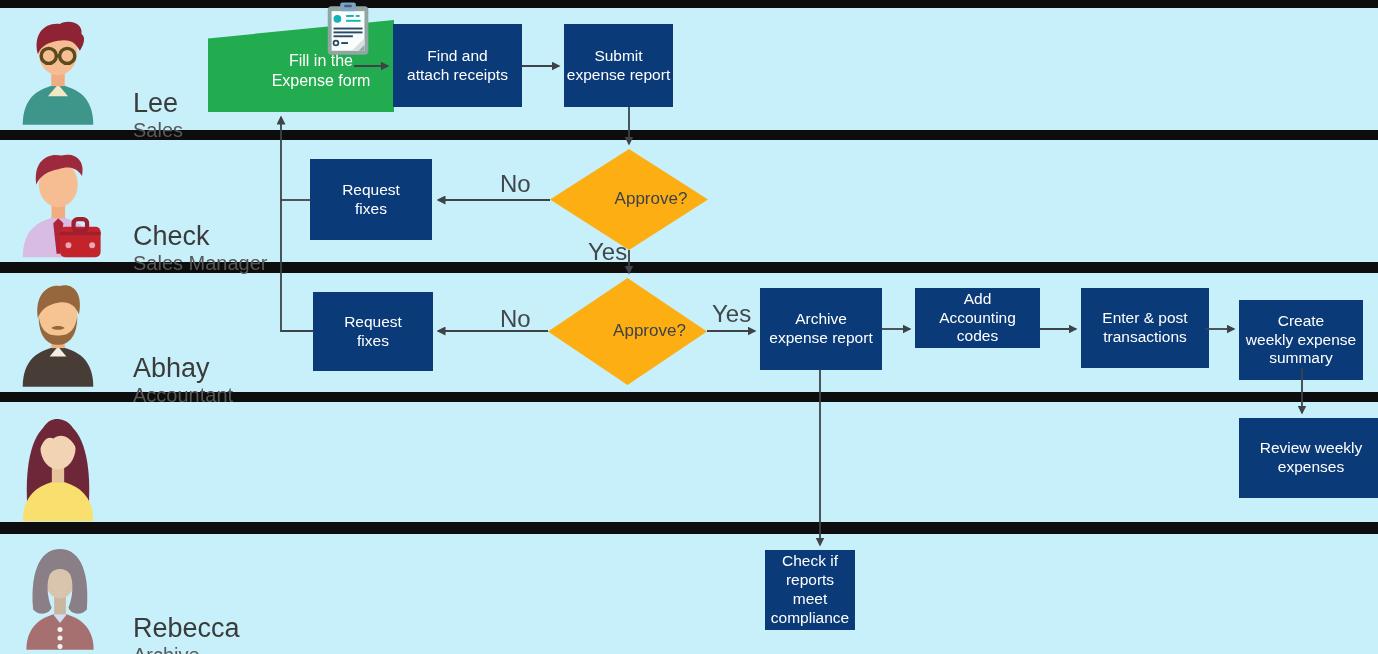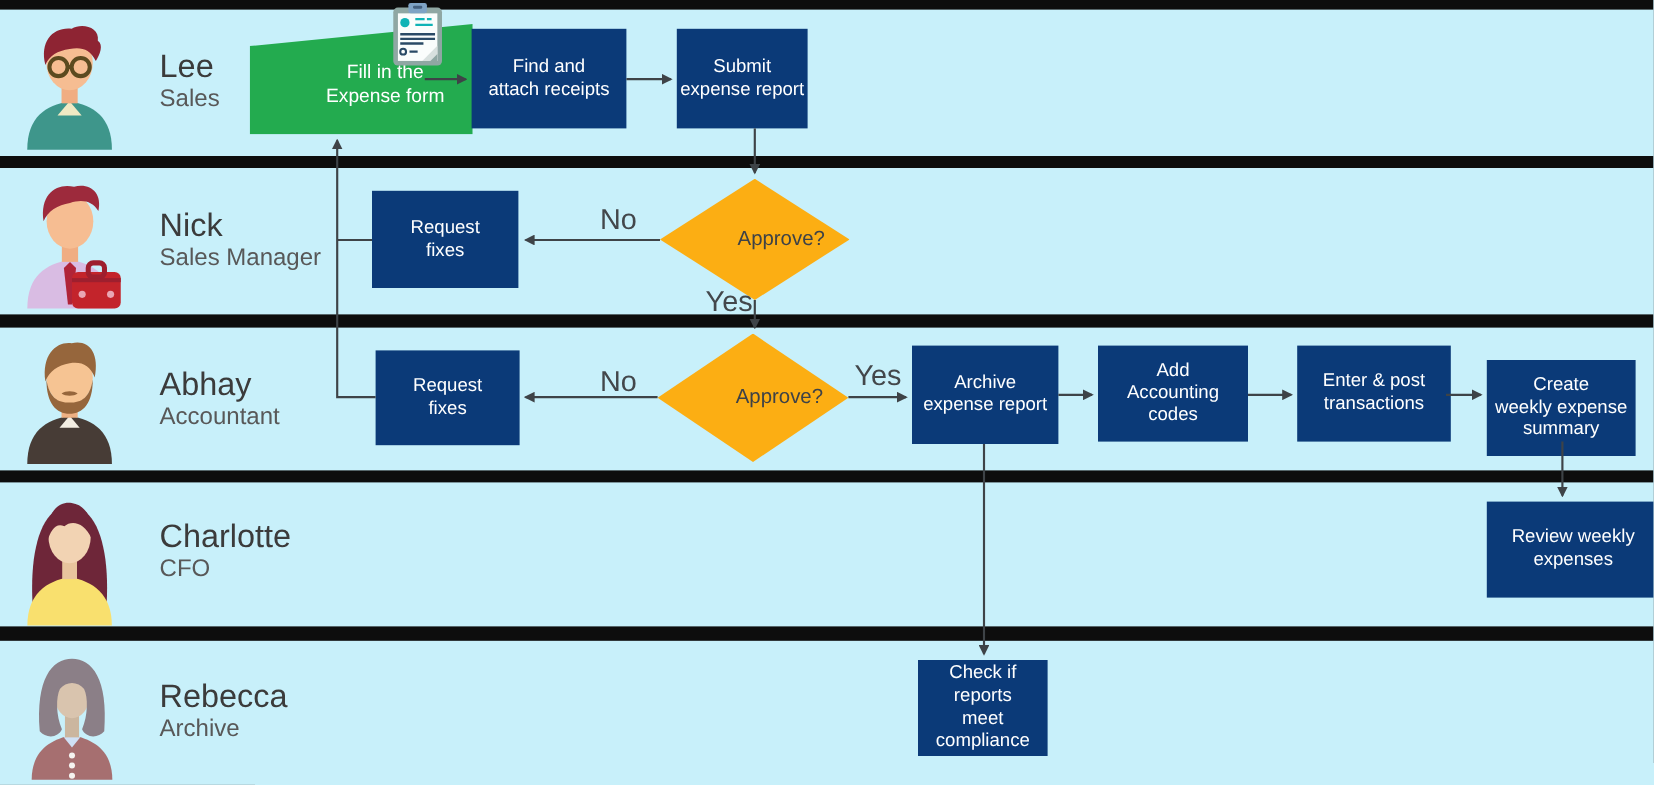--- a/index.html
+++ b/index.html
@@ -3,21 +3,21 @@
 <meta charset="utf-8">
 <style>
   :root{
     --bg:#C8F0FA; --navy:#0B3A78; --green:#23AB4F; --amber:#FCAE13;
     --ink:#3E4347; --divider:#0D0D0D; --white:#FFFFFF;
   }
   html,body{margin:0;padding:0;background:#9fb3ba;}
   body{font-family:"Liberation Sans", sans-serif;}
   .stage{position:relative;width:1378px;height:654px;background:var(--bg);overflow:hidden;}
   .divider{position:absolute;left:0;width:1378px;background:var(--divider);}
-  .actor{position:absolute;left:133px;}
+  .actor{position:absolute;left:133px;margin-top:48px;}
   .actor .name{font-size:27px;color:#3B3B3B;line-height:1.12;}
   .actor .role{font-size:20px;color:#585858;line-height:1.2;}
   .avatar{position:absolute;}
   .node{position:absolute;display:flex;align-items:center;justify-content:center;text-align:center;}
   .node .lbl{white-space:pre-line;color:var(--white);font-size:15.5px;line-height:1.22;}
   .navy{background:var(--navy);}
   .green{background:var(--green);clip-path:polygon(0 20%,100% 0,100% 100%,0 100%);padding-left:40px;}
   .green .lbl{padding-top:10px;font-size:16px;}
   .diamond{background:var(--amber);clip-path:polygon(50% 0,100% 50%,50% 100%,0 50%);}
   .diamond .lbl{color:#3E4247;font-size:17px;margin-left:44px;}
@@ -95,31 +95,27 @@
         <circle cx="50" cy="114" r="3" fill="#F5F3F0"></circle>
         <circle cx="50" cy="124" r="3" fill="#F5F3F0"></circle>
     </svg>
   </div>
 
   <div class="actor" style="top:40px">
     <div class="name">Lee</div>
     <div class="role">Sales</div>
   </div>
   <div class="actor" style="top:173px">
-    <div class="name">Nick</div>
+    <div class="name">Check</div>
     <div class="role">Sales Manager</div>
   </div>
   <div class="actor" style="top:305px">
     <div class="name">Abhay</div>
     <div class="role">Accountant</div>
   </div>
-  <div class="actor" style="top:432px">
-    <div class="name">Charlotte</div>
-    <div class="role">CFO</div>
-  </div>
   <div class="actor" style="top:565px">
     <div class="name">Rebecca</div>
     <div class="role">Archive</div>
   </div>
 
   <div class="node green" style="left:208px;top:20px;width:146px;height:92px">
     <span class="lbl">Fill in the
 Expense form</span>
   </div>
   <div class="node navy" style="left:393px;top:24px;width:129px;height:83px">
@@ -141,39 +137,39 @@
     <span class="lbl">Request
 fixes</span>
   </div>
   <div class="node diamond" style="left:548px;top:278px;width:159px;height:107px">
     <span class="lbl">Approve?</span>
   </div>
   <div class="node navy" style="left:760px;top:288px;width:122px;height:82px">
     <span class="lbl">Archive
 expense report</span>
   </div>
-  <div class="node navy" style="left:915px;top:288px;width:125px;height:80px">
+  <div class="node navy" style="left:915px;top:288px;width:125px;height:60px">
     <span class="lbl">Add
 Accounting
 codes</span>
   </div>
   <div class="node navy" style="left:1081px;top:288px;width:128px;height:80px">
     <span class="lbl">Enter &amp; post
 transactions</span>
   </div>
   <div class="node navy" style="left:1239px;top:300px;width:124px;height:80px">
     <span class="lbl">Create
 weekly expense
 summary</span>
   </div>
   <div class="node navy" style="left:1239px;top:418px;width:144px;height:80px">
     <span class="lbl">Review weekly
 expenses</span>
   </div>
-  <div class="node navy" style="left:765px;top:550px;width:108px;height:80px">
+  <div class="node navy" style="left:765px;top:550px;width:90px;height:80px">
     <span class="lbl">Check if
 reports
 meet
 compliance</span>
   </div>
 
   <svg class="connectors" width="1378" height="654" viewBox="0 0 1378 654">
     <defs>
       <marker id="arr" markerWidth="9" markerHeight="9" refX="7.5" refY="4.5" orient="auto" markerUnits="userSpaceOnUse">
         <path d="M0 0 L9 4.5 L0 9 Z" fill="#3E4347"></path>

